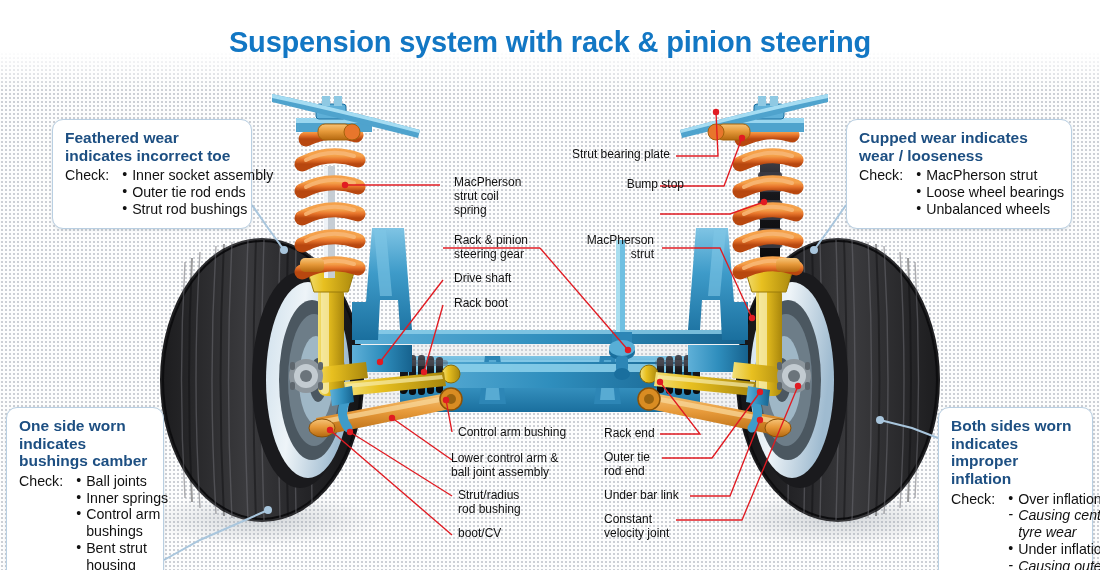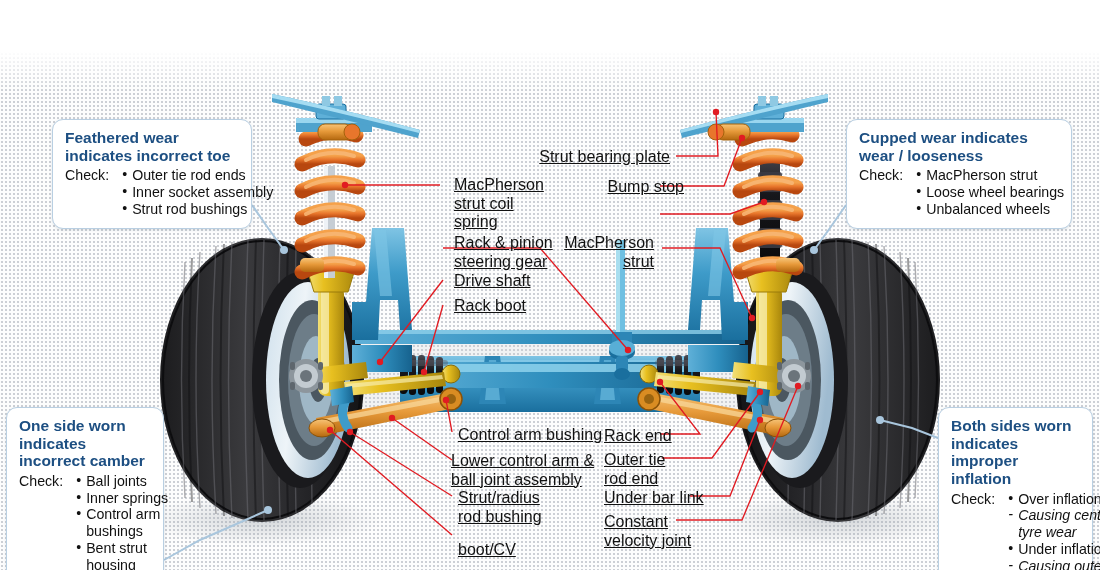--- a/index.html
+++ b/index.html
@@ -65,23 +65,22 @@
   .lead{position:absolute;stroke:#a9c6dd;stroke-width:2;fill:none;}
   .lead-dot{fill:#a9c6dd;}
 
   
   .redlayer{position:absolute;inset:0;pointer-events:none;}
   .rl{stroke:#e11b22;stroke-width:1.35;fill:none;}
   .rdot{fill:#e11b22;}
 
   
   .plabel{
-    position:absolute;color:#111;font-size:16px;line-height:1.16;
+    position:absolute;color:#111;font-size:12px;line-height:1.16;
     white-space:pre-line;
-    text-decoration:underline;
   }
   .plabel.r{text-align:right;}
 </style>
 </head>
 <body>
 
 <div id="stage">
 
   <div class="bg-dots"></div>
   <div class="bg-white-band"></div>
@@ -436,77 +435,78 @@
       <circle class="lead-dot" cx="284" cy="250" r="4"></circle>
       <path class="lead" d="M846 205 L830 228 L814 250"></path>
       <circle class="lead-dot" cx="814" cy="250" r="4"></circle>
       <path class="lead" d="M164 560 L200 540 L268 510"></path>
       <circle class="lead-dot" cx="268" cy="510" r="4"></circle>
       <path class="lead" d="M938 438 L912 428 L880 420"></path>
       <circle class="lead-dot" cx="880" cy="420" r="4"></circle>
     </g>
   </svg>
 
+  <div class="title">Suspension system with rack &amp; pinion steering</div>
 
   <div class="plabel" style="left:454px;top:176px;">MacPherson
 strut coil
 spring</div>
   <div class="plabel" style="left:454px;top:234px;">Rack &amp; pinion
 steering gear</div>
   <div class="plabel" style="left:454px;top:272px;">Drive shaft</div>
   <div class="plabel" style="left:454px;top:297px;">Rack boot</div>
 
   <div class="plabel r" style="left:476px;top:148px;width:194px;">Strut bearing plate</div>
   <div class="plabel r" style="left:476px;top:178px;width:208px;">Bump stop</div>
   <div class="plabel r" style="left:476px;top:234px;width:178px;">MacPherson
 strut</div>
 
   <div class="plabel" style="left:458px;top:426px;">Control arm bushing</div>
   <div class="plabel" style="left:451px;top:452px;">Lower control arm &amp;
 ball joint assembly</div>
   <div class="plabel" style="left:458px;top:489px;">Strut/radius
 rod bushing</div>
-  <div class="plabel" style="left:458px;top:527px;margin-top:14px;">boot/CV</div>
+  <div class="plabel" style="left:458px;top:527px;">boot/CV</div>
 
   <div class="plabel" style="left:604px;top:427px;">Rack end</div>
   <div class="plabel" style="left:604px;top:451px;">Outer tie
 rod end</div>
   <div class="plabel" style="left:604px;top:489px;">Under bar link</div>
   <div class="plabel" style="left:604px;top:513px;">Constant
 velocity joint</div>
 
   <div class="callout" id="co-tl">
     <div class="co-head">Feathered wear
 indicates incorrect toe</div>
     <div class="co-body">
       <div class="co-check">Check:</div>
       <ul class="co-list">
+        <li class="bul">Inner socket assembly</li>
         <li class="bul">Outer tie rod ends</li>
-        <li class="bul">Inner socket assembly</li>
         <li class="bul">Strut rod bushings</li>
       </ul>
     </div>
   </div>
 
   <div class="callout" id="co-tr">
     <div class="co-head">Cupped wear indicates
 wear / looseness</div>
     <div class="co-body">
       <div class="co-check">Check:</div>
       <ul class="co-list">
         <li class="bul">MacPherson strut</li>
         <li class="bul">Loose wheel bearings</li>
         <li class="bul">Unbalanced wheels</li>
       </ul>
     </div>
   </div>
 
   <div class="callout" id="co-bl">
     <div class="co-head">One side worn
-indicates incorrect
+indicates bushings
 camber</div>
     <div class="co-body">
       <div class="co-check">Check:</div>
       <ul class="co-list">
         <li class="bul">Ball joints</li>
         <li class="bul">Inner springs</li>
         <li class="bul">Control arm</li>
         <li class="cont">bushings</li>
         <li class="bul">Bent strut</li>
         <li class="cont">housing</li>

